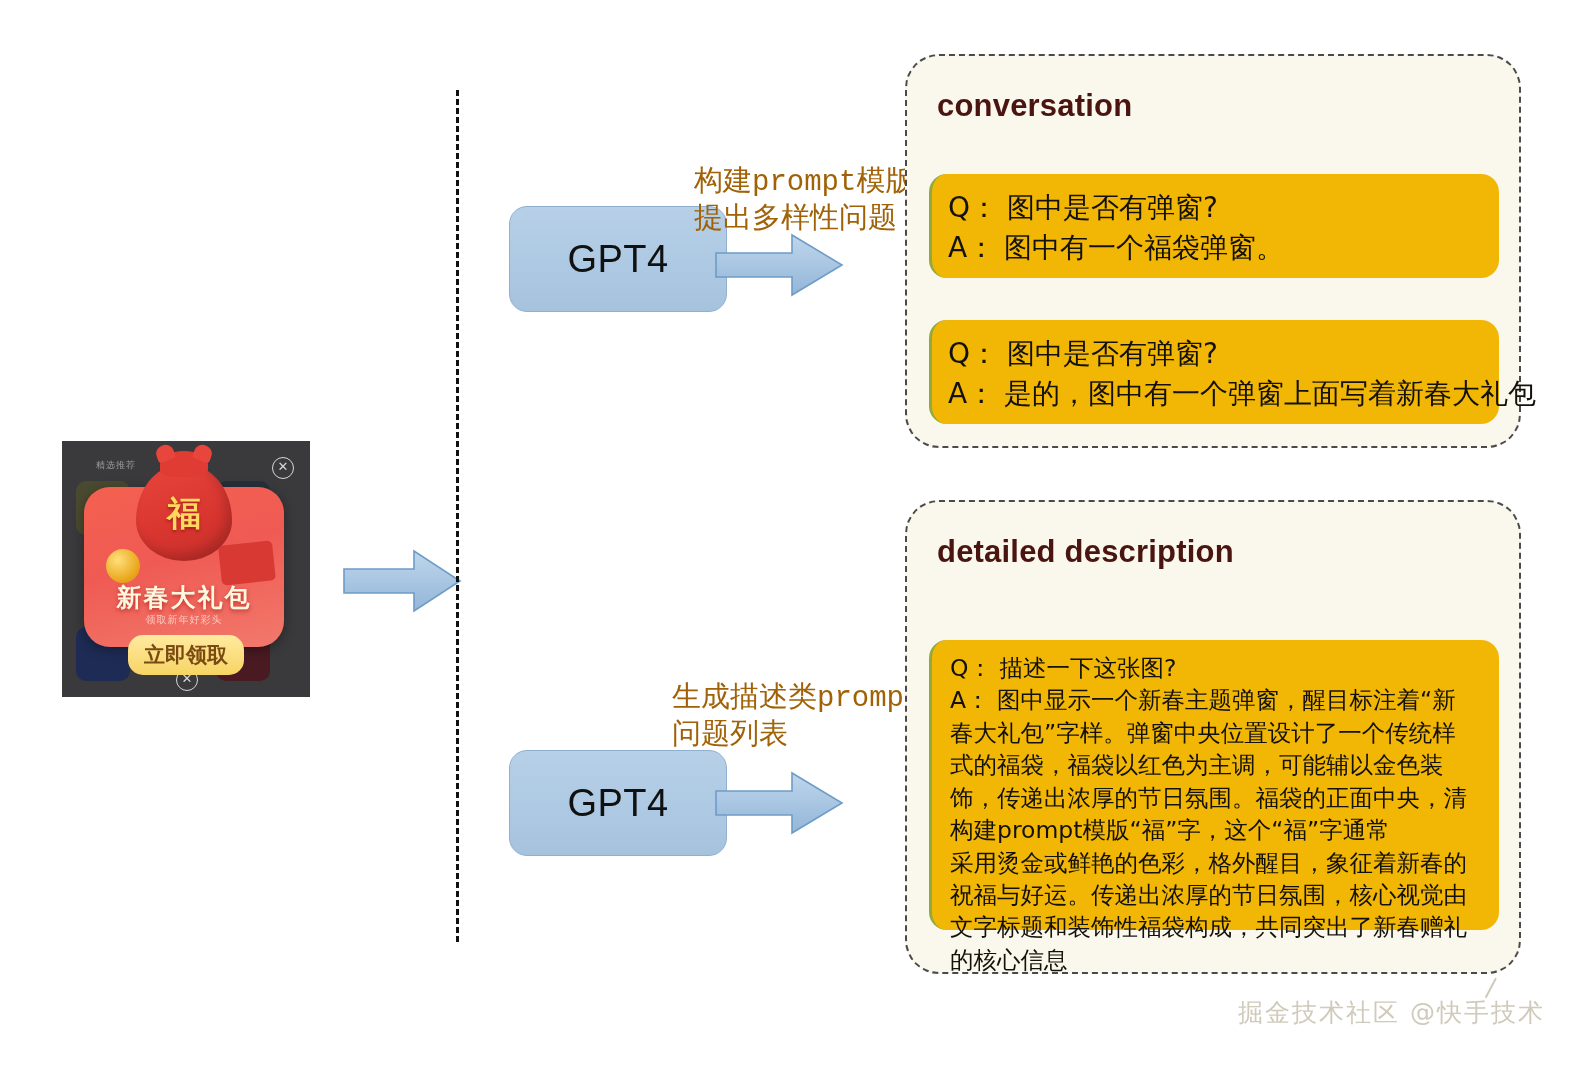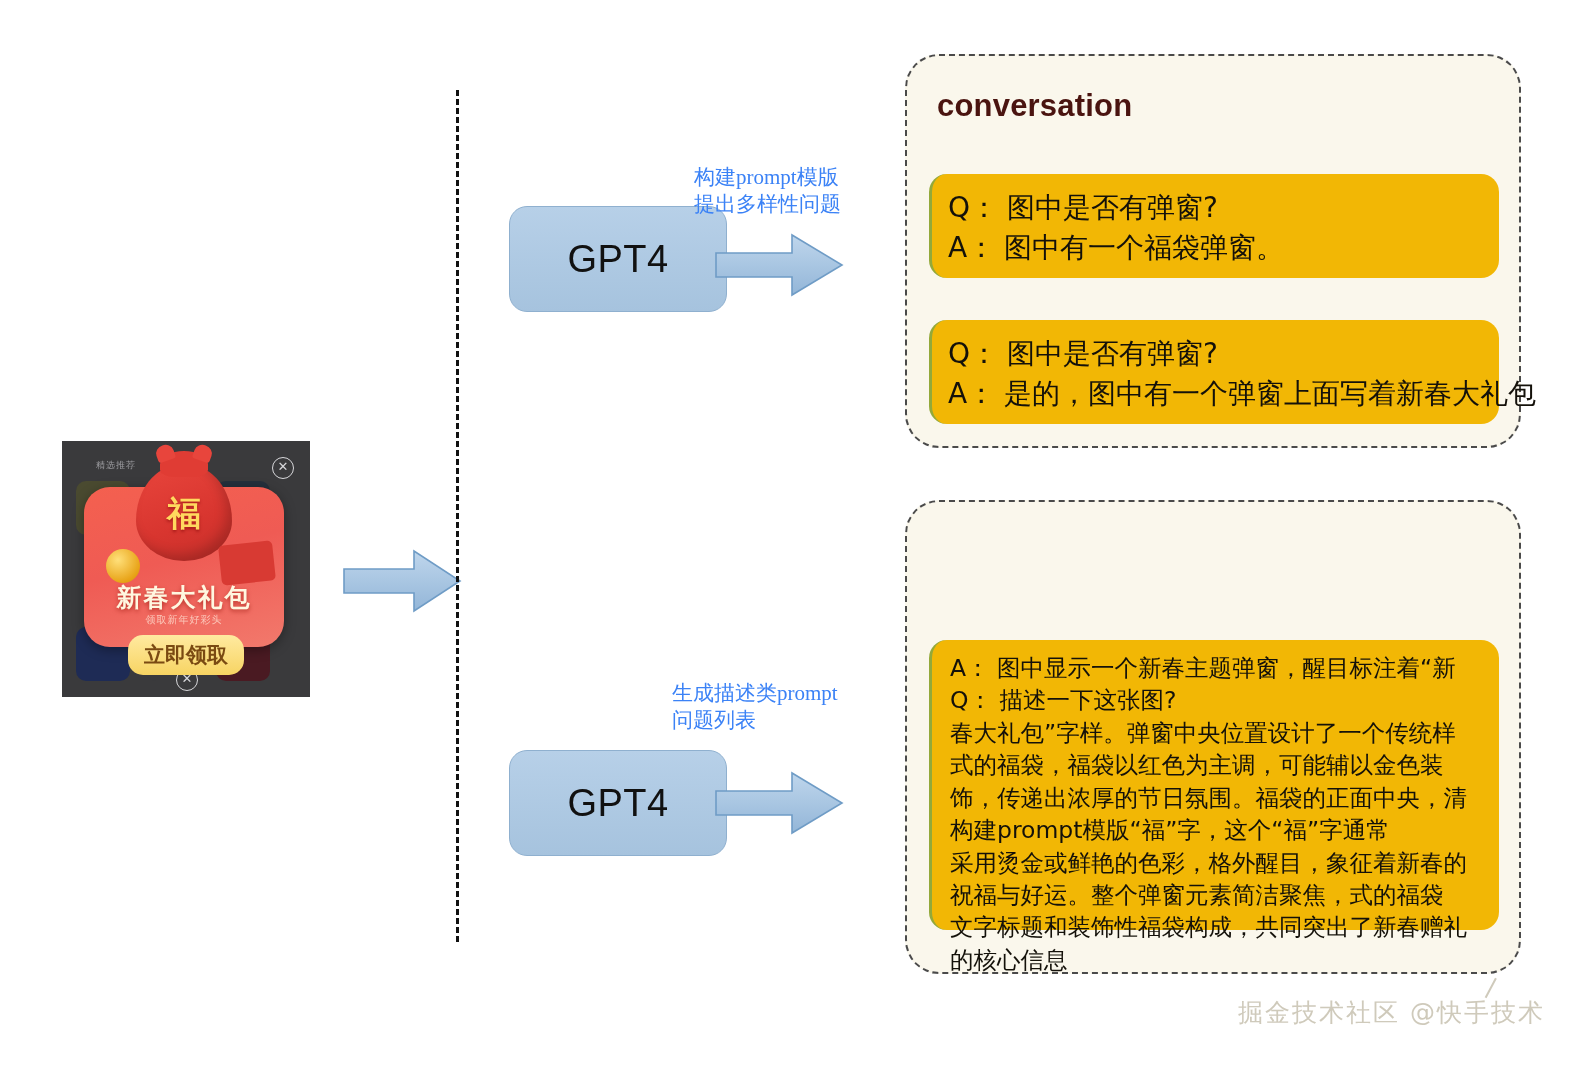--- a/index.html
+++ b/index.html
@@ -193,25 +193,25 @@
     font-size: 38px;
     color: #111111;
     letter-spacing: .5px;
     margin-left: 32px;
   }
   #gpt-box-top { left: 477px; top: 206px; }
   #gpt-box-bottom { left: 477px; top: 750px; }
 
   .arrow-label {
     position: absolute;
-    font-size: 21px;
+    font-size: 29px;
     line-height: 1.28;
-    color: #3b82f6;
+    color: #a16207;
     white-space: pre-line;
-    font-family: Liberation Serif, serif;
+    font-family: Liberation Mono, monospace;
   }
   #label-top { left: 694px; top: 164px; }
   #label-bottom { left: 672px; top: 680px; }
 
   
   .panel {
     position: absolute;
     background: #faf7ec;
     border: 2.5px dashed #4a4a4a;
     border-radius: 34px;
@@ -360,30 +360,31 @@
       <div class="qa-line">A： 图中有一个福袋弹窗。</div>
     </div>
 
     <div class="qa-box" id="qa-2">
       <div class="qa-line">Q： 图中是否有弹窗?</div>
       <div class="qa-line">A： 是的，图中有一个弹窗上面写着新春大礼包</div>
     </div>
   </div>
 
   <div class="panel" id="panel-description">
+    <div class="panel-title">detailed description</div>
 
     <div class="qa-box" id="qa-long">
+      <div class="qa-line">Q： 描述一下这张图?</div>
       <div class="qa-line">A： 图中显示一个新春主题弹窗，醒目标注着“新</div>
-      <div class="qa-line">Q： 描述一下这张图?</div>
       <div class="qa-line">春大礼包”字样。弹窗中央位置设计了一个传统样</div>
       <div class="qa-line">式的福袋，福袋以红色为主调，可能辅以金色装</div>
       <div class="qa-line">饰，传递出浓厚的节日氛围。福袋的正面中央，清</div>
       <div class="qa-line">构建prompt模版“福”字，这个“福”字通常</div>
       <div class="qa-line">采用烫金或鲜艳的色彩，格外醒目，象征着新春的</div>
-      <div class="qa-line">祝福与好运。整个弹窗元素简洁聚焦，式的福袋</div>
+      <div class="qa-line">祝福与好运。传递出浓厚的节日氛围，核心视觉由</div>
       <div class="qa-line">文字标题和装饰性福袋构成，共同突出了新春赠礼</div>
       <div class="qa-line">的核心信息</div>
     </div>
   </div>
 
   <div id="watermark">掘金技术社区 @快手技术</div>
   <div id="watermark-slash"></div>
 
 </div>
 

